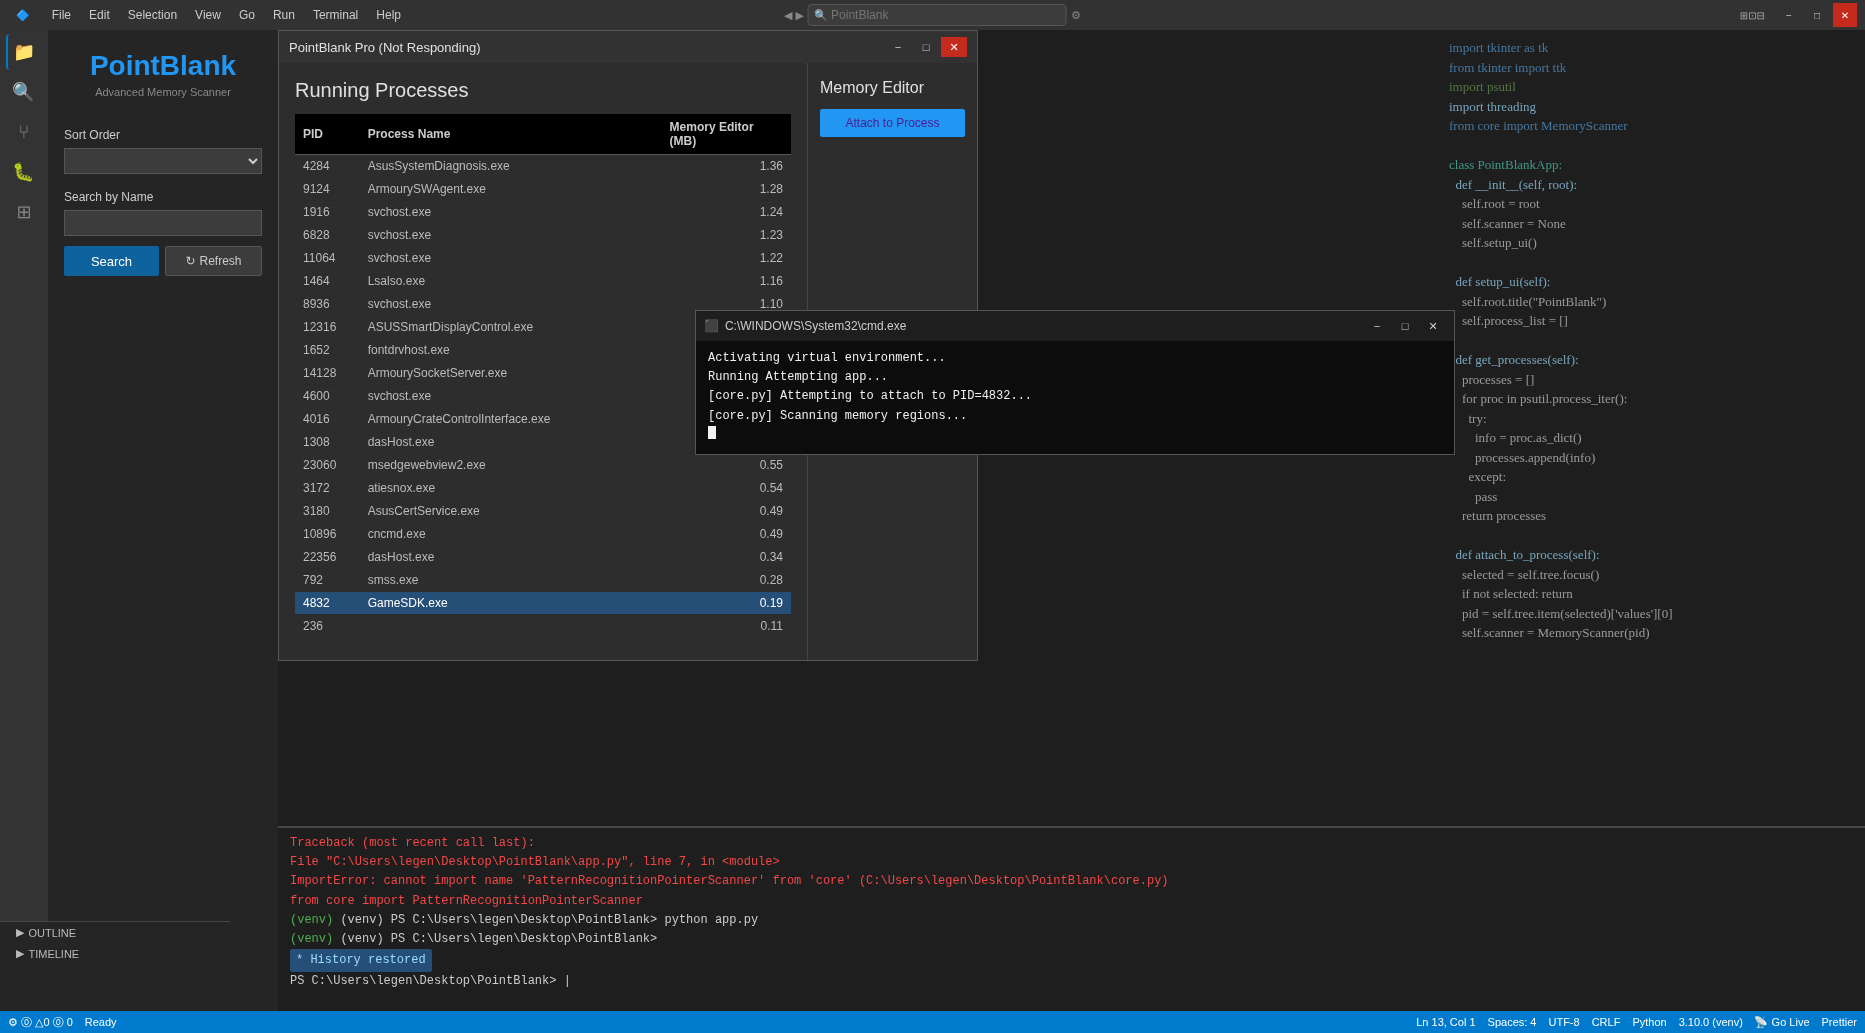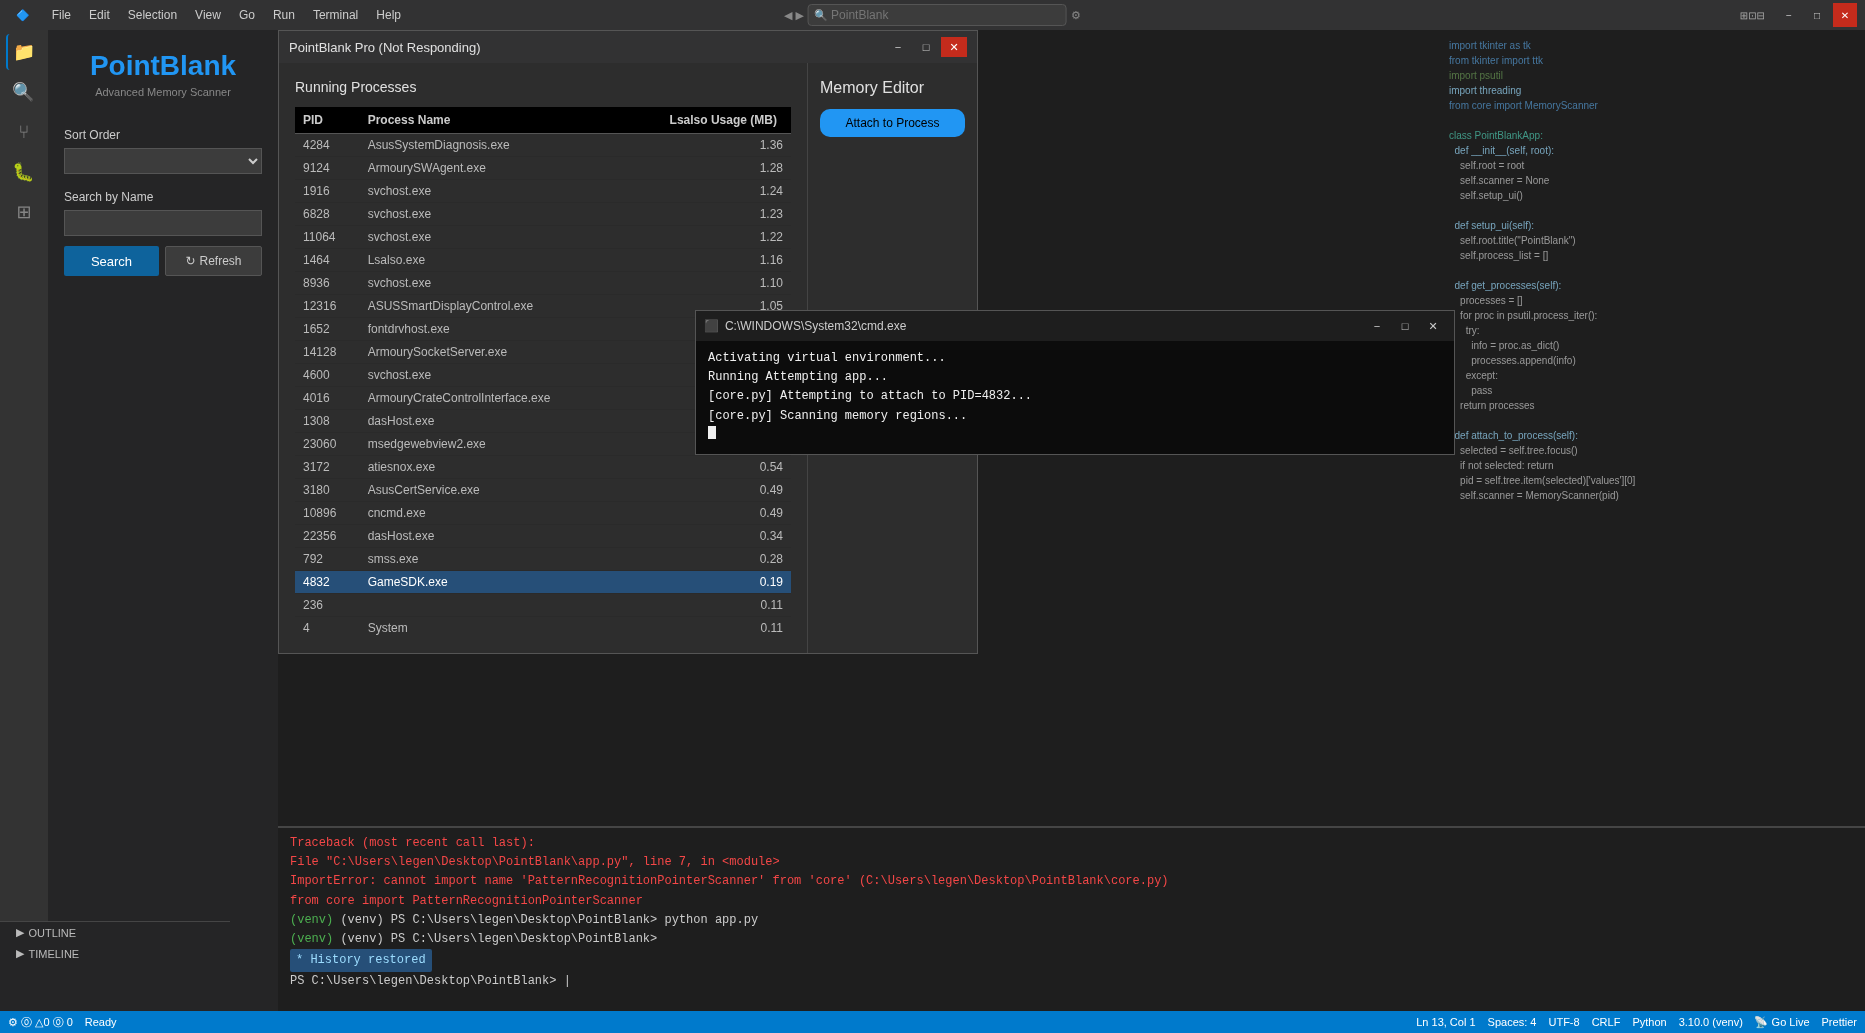--- a/index.html
+++ b/index.html
@@ -230,21 +230,21 @@
       display: flex;
       flex: 1;
     }
 
     
     .processes-panel {
       flex: 1;
       padding: 16px;
     }
     .processes-title {
-      font-size: 14px;
+      font-size: 20px;
       color: #e0e0e0;
       margin-bottom: 12px;
     }
     .process-table {
       width: 100%;
       border-collapse: collapse;
       font-size: 12px;
     }
     .process-table th {
       background: #000000;
@@ -277,26 +277,26 @@
       padding: 16px 12px;
       border-left: 1px solid #444;
     }
     .memory-title {
       font-size: 16px;
       color: #e0e0e0;
       margin-bottom: 12px;
     }
     .attach-btn {
       background: #2196f3;
-      color: #000000;
+      color: #4c1d95;
       border: none;
       padding: 7px 12px;
       font-size: 12px;
       cursor: pointer;
-      border-radius: 10px;
+      border-radius: 2px;
       width: 100%;
     }
 
     
     .cmd-window {
       position: absolute;
       top: 310px;
       left: 695px;
       width: 760px;
       background: #0c0c0c;
@@ -343,22 +343,22 @@
       position: absolute;
       top: 30px;
       right: 0;
       width: 420px;
       height: calc(100% - 30px - 22px);
       background: #1e1e1e;
       overflow: hidden;
     }
     .code-lines {
       padding: 8px 4px;
-      font-family: Liberation Sans, sans-serif;
-      font-size: 10px;
+      font-family: Liberation Serif, serif;
+      font-size: 13px;
       line-height: 1.5;
       color: #569cd6;
       opacity: 0.7;
     }
     .code-line { white-space: nowrap; overflow: hidden; }
 
     
     .terminal-panel {
       position: absolute;
       bottom: 22px;
@@ -562,21 +562,21 @@
   <div class="app-content">
 
     <div class="processes-panel">
       <div class="processes-title">Running Processes</div>
       <div class="table-wrapper">
         <table class="process-table">
           <thead>
             <tr>
               <th class="col-pid">PID</th>
               <th class="col-name">Process Name</th>
-              <th class="col-mem">Lsalso Usage (MB)</th>
+              <th class="col-mem">Memory Editor (MB)</th>
             </tr>
           </thead>
           <tbody id="process-tbody">
           <tr>
       <td>4284</td>
       <td>AsusSystemDiagnosis.exe</td>
       <td class="col-mem">1.36</td>
     </tr>
               <tr>
       <td>9124</td>

